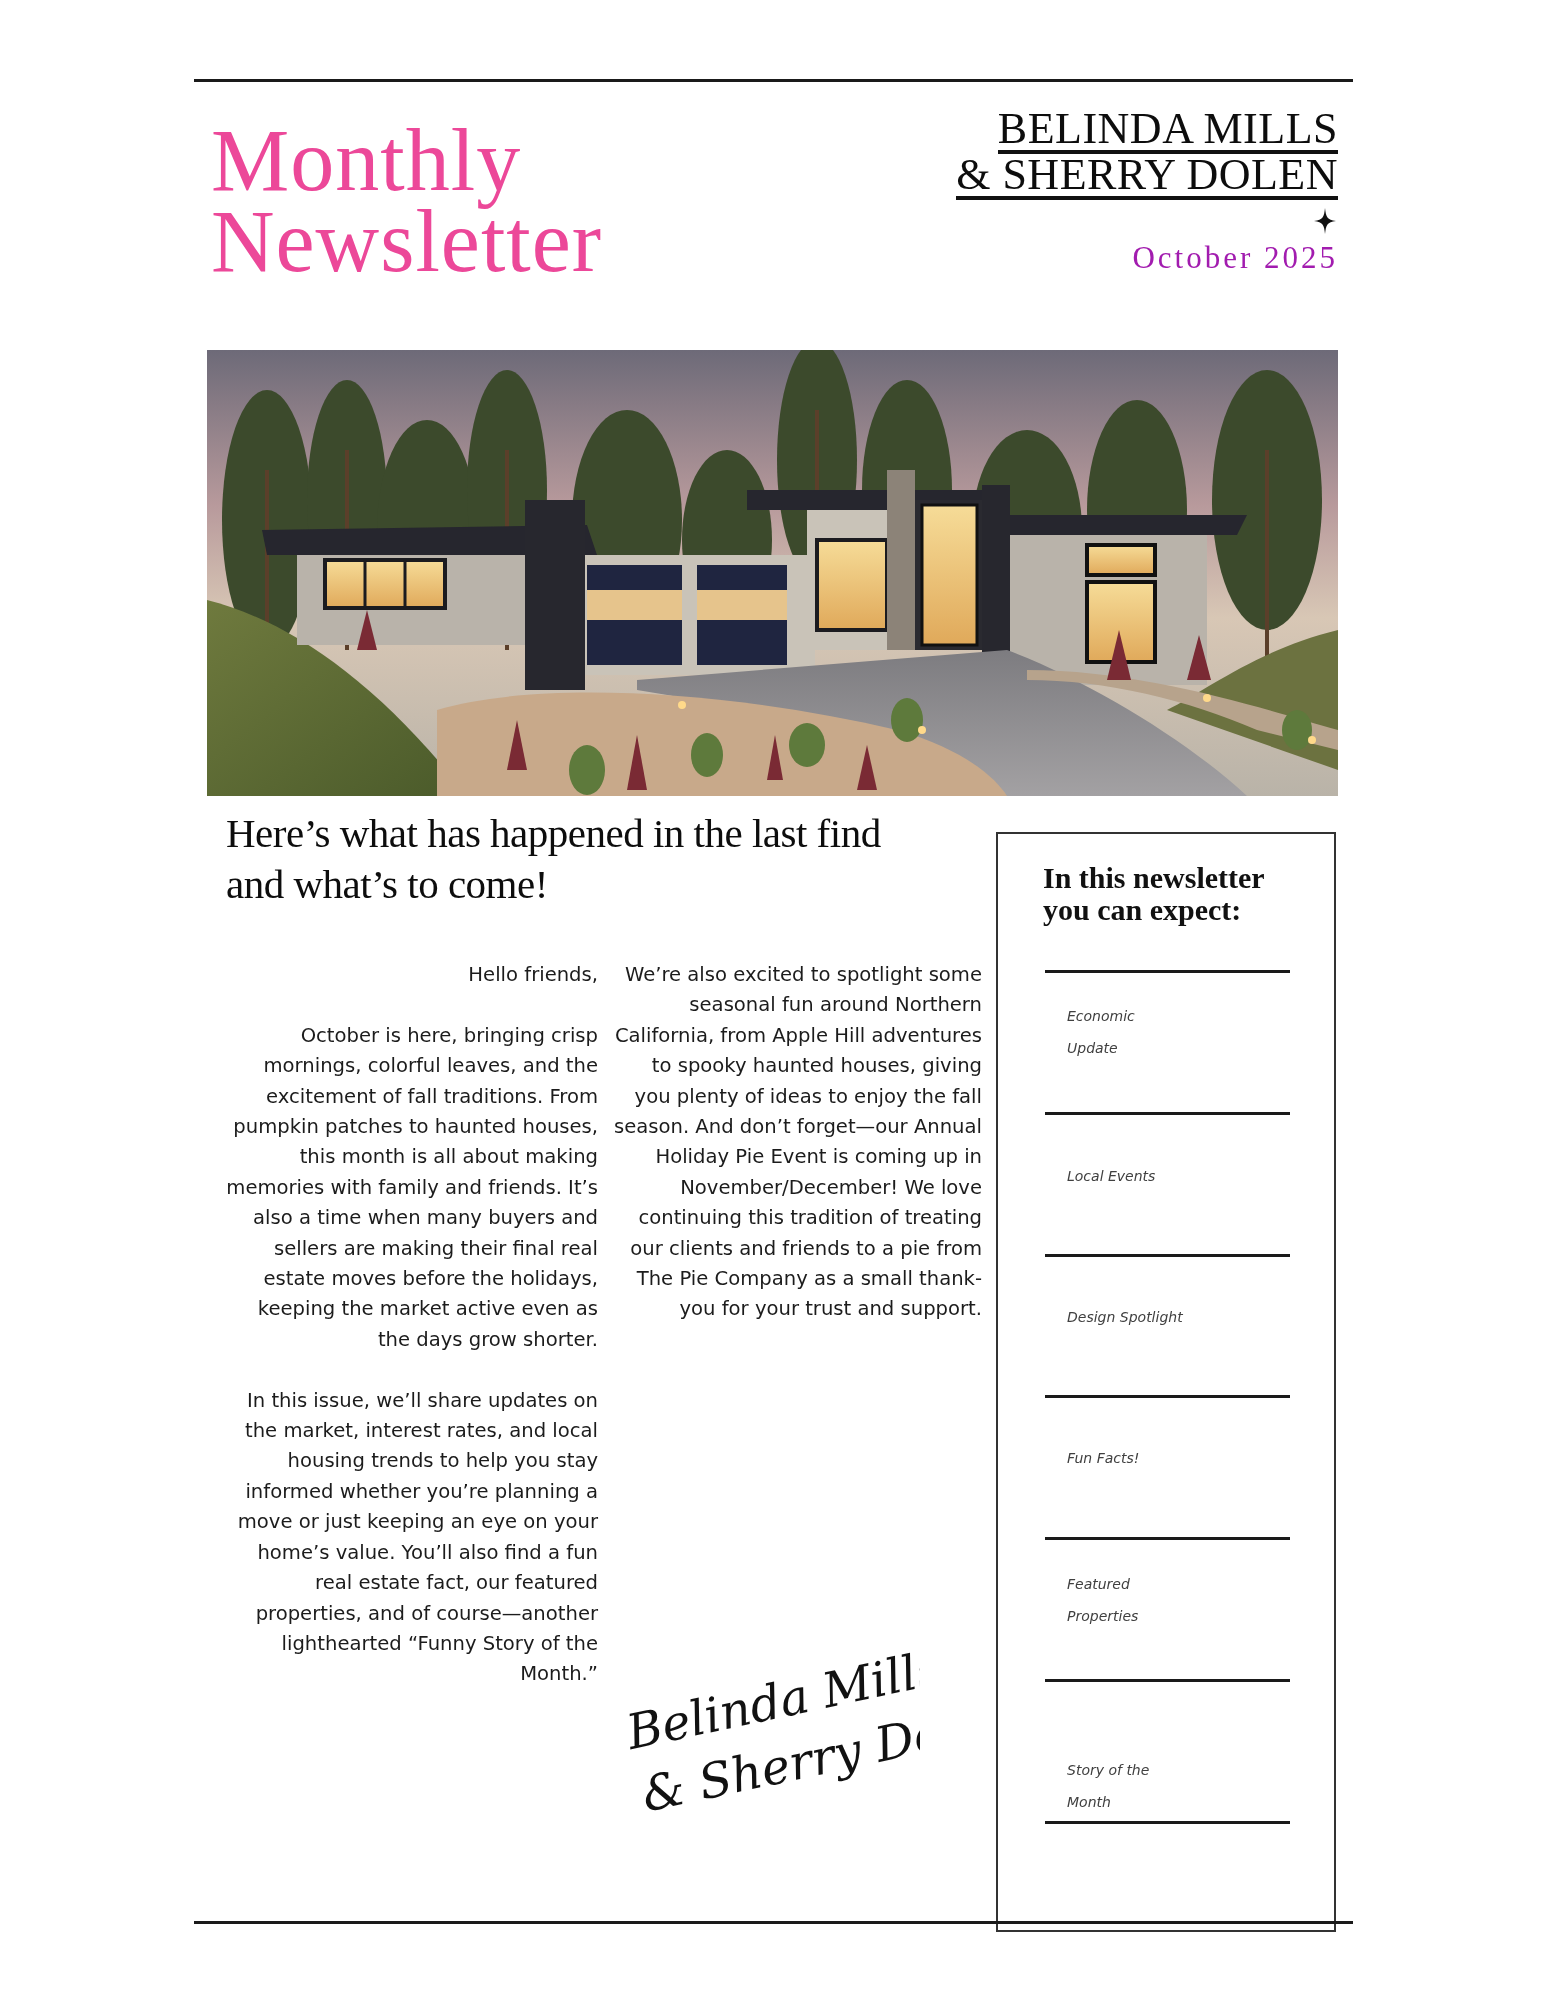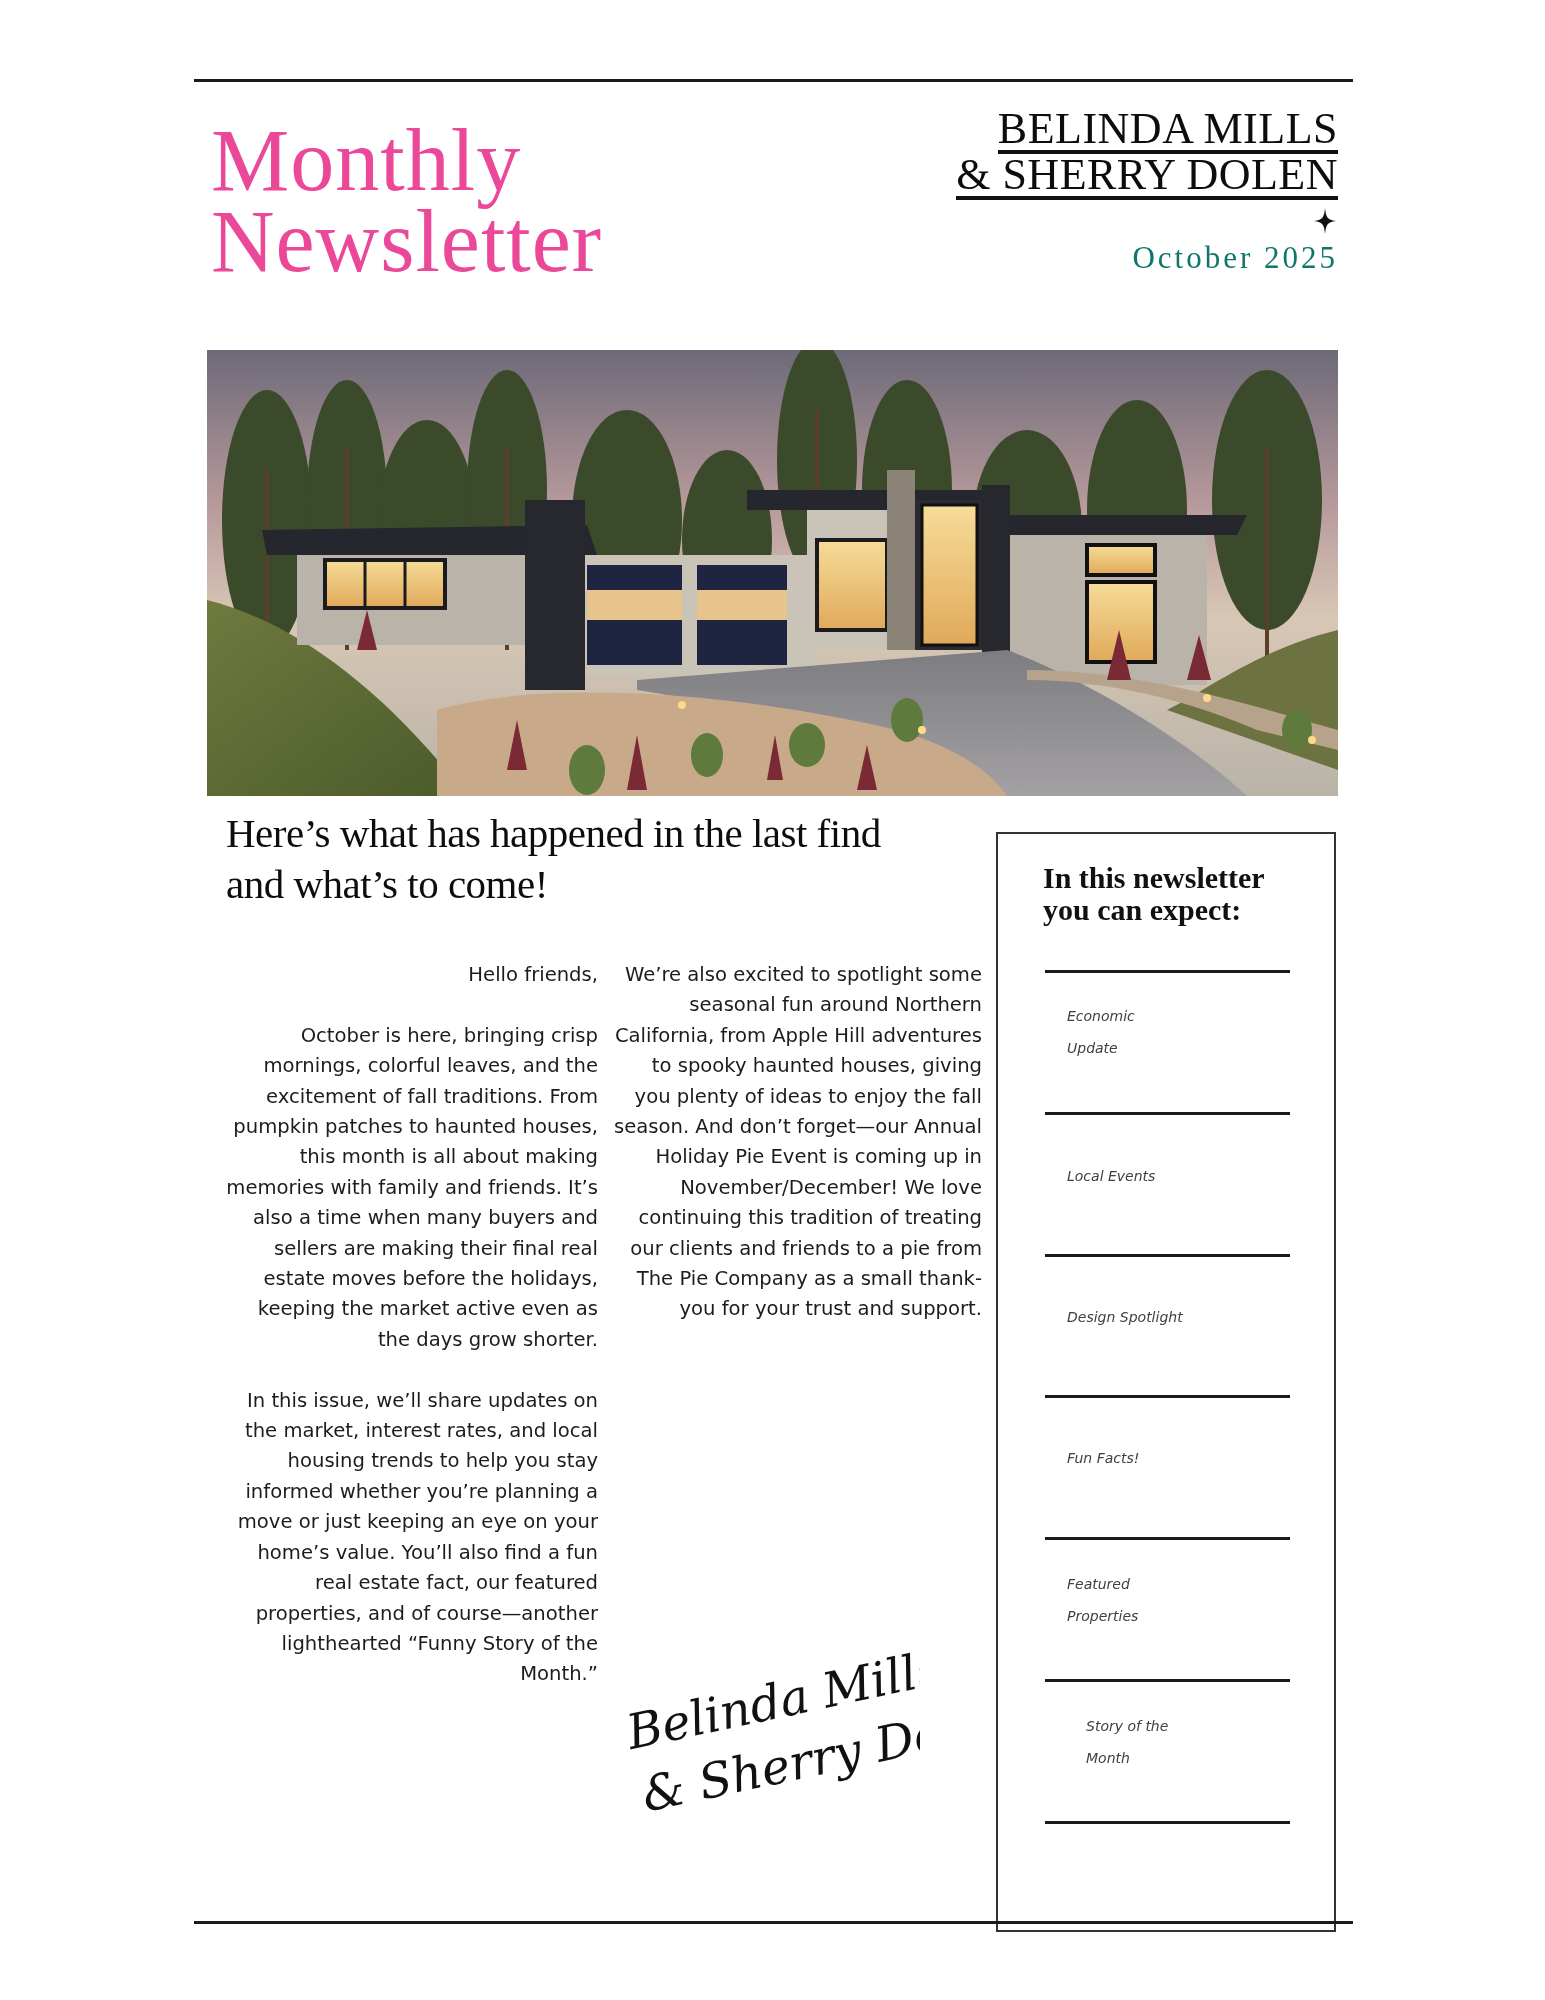--- a/index.html
+++ b/index.html
@@ -6,21 +6,21 @@
   body { width: 1545px; height: 2000px; position: relative; overflow: hidden; color: #111; }
   .abs { position: absolute; }
   .rule { position: absolute; left: 194px; width: 1159px; height: 3px; background: #1a1a1a; }
 
   #title { left: 211px; top: 120px; font-family: "Liberation Serif", serif; font-size: 88px; line-height: 81px; letter-spacing: 1px; color: #ec4899; }
   #title div { white-space: nowrap; }
 
   #authors { right: 207px; top: 108px; text-align: right; font-family: "Liberation Serif", serif; font-size: 44px; line-height: 42px; letter-spacing: 0.5px; color: #0d0d0d; }
   #authors .line { display: inline-block; border-bottom: 4px solid #111; padding-bottom: 0px; white-space: nowrap; }
   #star { right: 209px; top: 208px; width: 22px; height: 26px; }
-  #issue-date { right: 207px; top: 240px; font-family: "Liberation Serif", serif; font-size: 31px; letter-spacing: 3px; color: #0f766e; white-space: nowrap; }
+  #issue-date { right: 207px; top: 240px; font-family: "Liberation Serif", serif; font-size: 31px; letter-spacing: 3px; color: #a21caf; white-space: nowrap; }
 
   #hero { left: 207px; top: 350px; width: 1131px; height: 446px; overflow: hidden; }
 
   #headline { left: 226px; top: 808px; width: 720px; font-family: "Liberation Serif", serif; font-size: 41px; line-height: 51px; color: #0d0d0d; letter-spacing: -0.5px; }
 
   .col { position: absolute; top: 960px; width: 372px; font-family: "DejaVu Sans", sans-serif; font-size: 19.6px; line-height: 30.4px; color: #1c1c1c; text-align: right; }
   .col p { margin: 0 0 30.4px 0; white-space: pre-line; }
   #col-left { left: 226px; }
   #col-right { left: 610px; }
 
@@ -181,18 +181,18 @@
   <div class="sb-divider" style="top:278px;"></div>
   <div class="sb-item" style="top:326px;">Local Events</div>
   <div class="sb-divider" style="top:420px;"></div>
   <div class="sb-item" style="top:467px;">Design Spotlight</div>
   <div class="sb-divider" style="top:561px;"></div>
   <div class="sb-item" style="top:608px;">Fun Facts!</div>
   <div class="sb-divider" style="top:703px;"></div>
   <div class="sb-item" style="top:734px;">Featured
 Properties</div>
   <div class="sb-divider" style="top:845px;"></div>
-  <div class="sb-item" style="top:876px;margin-left:19px;">Story of the
+  <div class="sb-item" style="top:920px;">Story of the
 Month</div>
   <div class="sb-divider" style="top:987px;"></div>
 </div>
 
 <div class="rule" style="top:1921px;"></div>
 
 </body></html>

